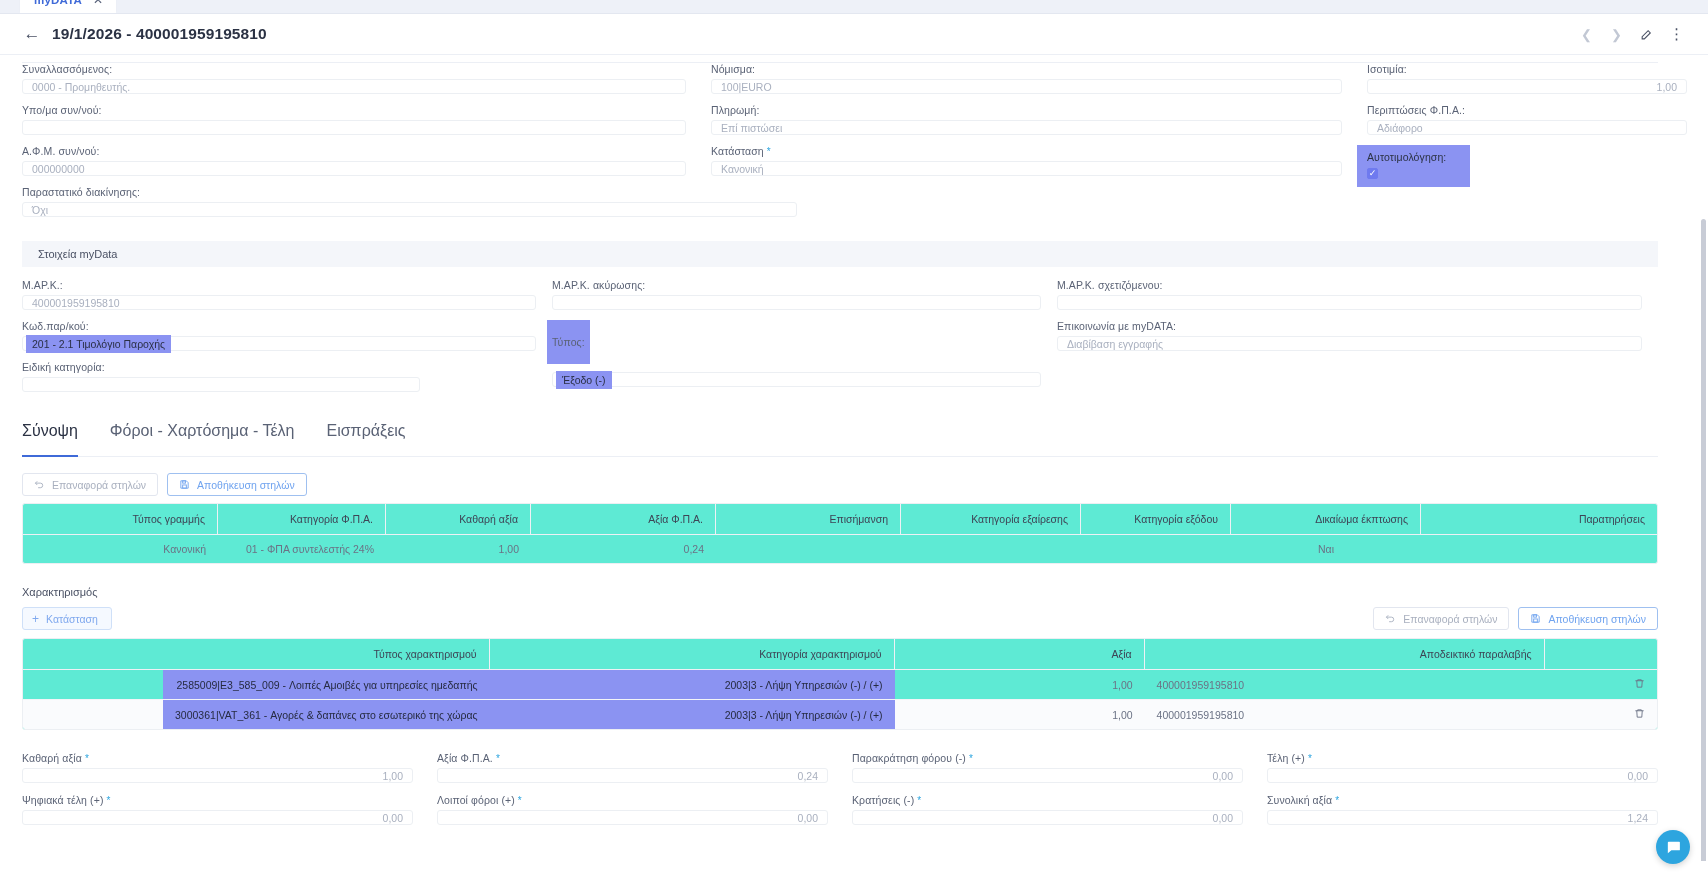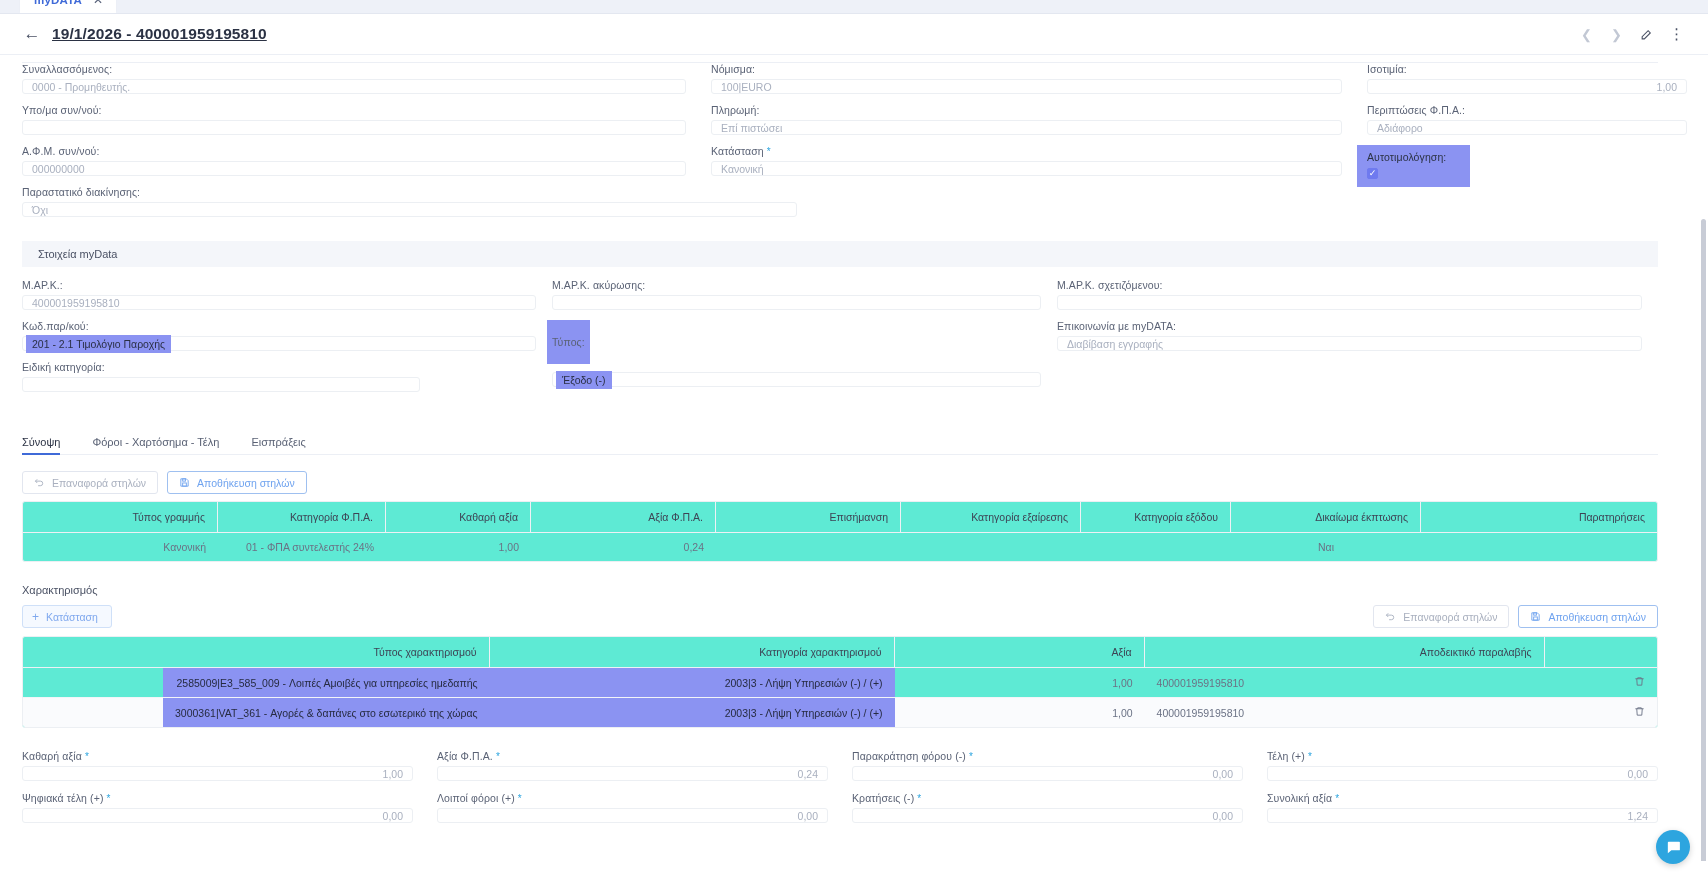--- a/index.html
+++ b/index.html
@@ -42,21 +42,21 @@
     height: 41px;
     display: flex; align-items: center;
     padding: 0 18px 0 20px;
     border-bottom: 1px solid #eceff5;
     background: #ffffff;
   }
   .back-arrow {
     width: 24px; height: 24px; display:flex; align-items:center; justify-content:center;
     color: #4a5164; font-size: 17px; cursor: pointer; margin-right: 8px;
   }
-  .page-title { font-size: 15.5px; font-weight: bold; color: #2b3244; letter-spacing: .1px; text-decoration: underline;}
+  .page-title { font-size: 15.5px; font-weight: bold; color: #2b3244; letter-spacing: .1px;}
   .header-right { margin-left:auto; display:flex; align-items:center; gap: 3px; }
   .hbtn {
     width: 27px; height: 27px; border-radius: 4px;
     display: flex; align-items: center; justify-content: center;
     font-size: 13px; color: #c2c8d4; cursor: pointer; background: transparent;
     border: none;
   }
   .hbtn.edit { color: #4a5164; font-size: 14px; }
   .hbtn.more { color: #4a5164; font-size: 15px; }
 
@@ -138,31 +138,31 @@
   .row3b .cell { padding-right: 16px; }
 
   
   .tabs {
     display: flex; gap: 0px; align-items: flex-end;
     border-bottom: 1px solid #eceff5;
     margin-top: 14px;
     padding-left: 0px;
   }
   .tab {
-    font-size: 11px; color: #5a6275; padding: 6px 16px 6px 0;
+    font-size: 16px; color: #5a6275; padding: 6px 16px 16px 0;
     cursor: pointer; position: relative;
   }
   .tab:first-child { padding-left: 0; }
   .tab.active { color: #2b3244; }
   .tab.active::after {
     content: ""; position: absolute; left: 0; right: 16px; bottom: -1px;
     height: 2px; background: #3f6ad8;
   }
   .tab.t2 { padding-left: 16px; }
-  .tab.t3 { padding-left: 16px; margin-top: 14px; }
+  .tab.t3 { padding-left: 16px; }
 
   
   .colbtns {
     display: flex; justify-content: flex-start; gap: 9px;
     margin: 16px 0 7px 0;
   }
   .cbtn {
     display: flex; align-items: center; gap: 7px;
     height: 23px; padding: 0 11px;
     border: 1px solid #e2e6ef; border-radius: 3px;

